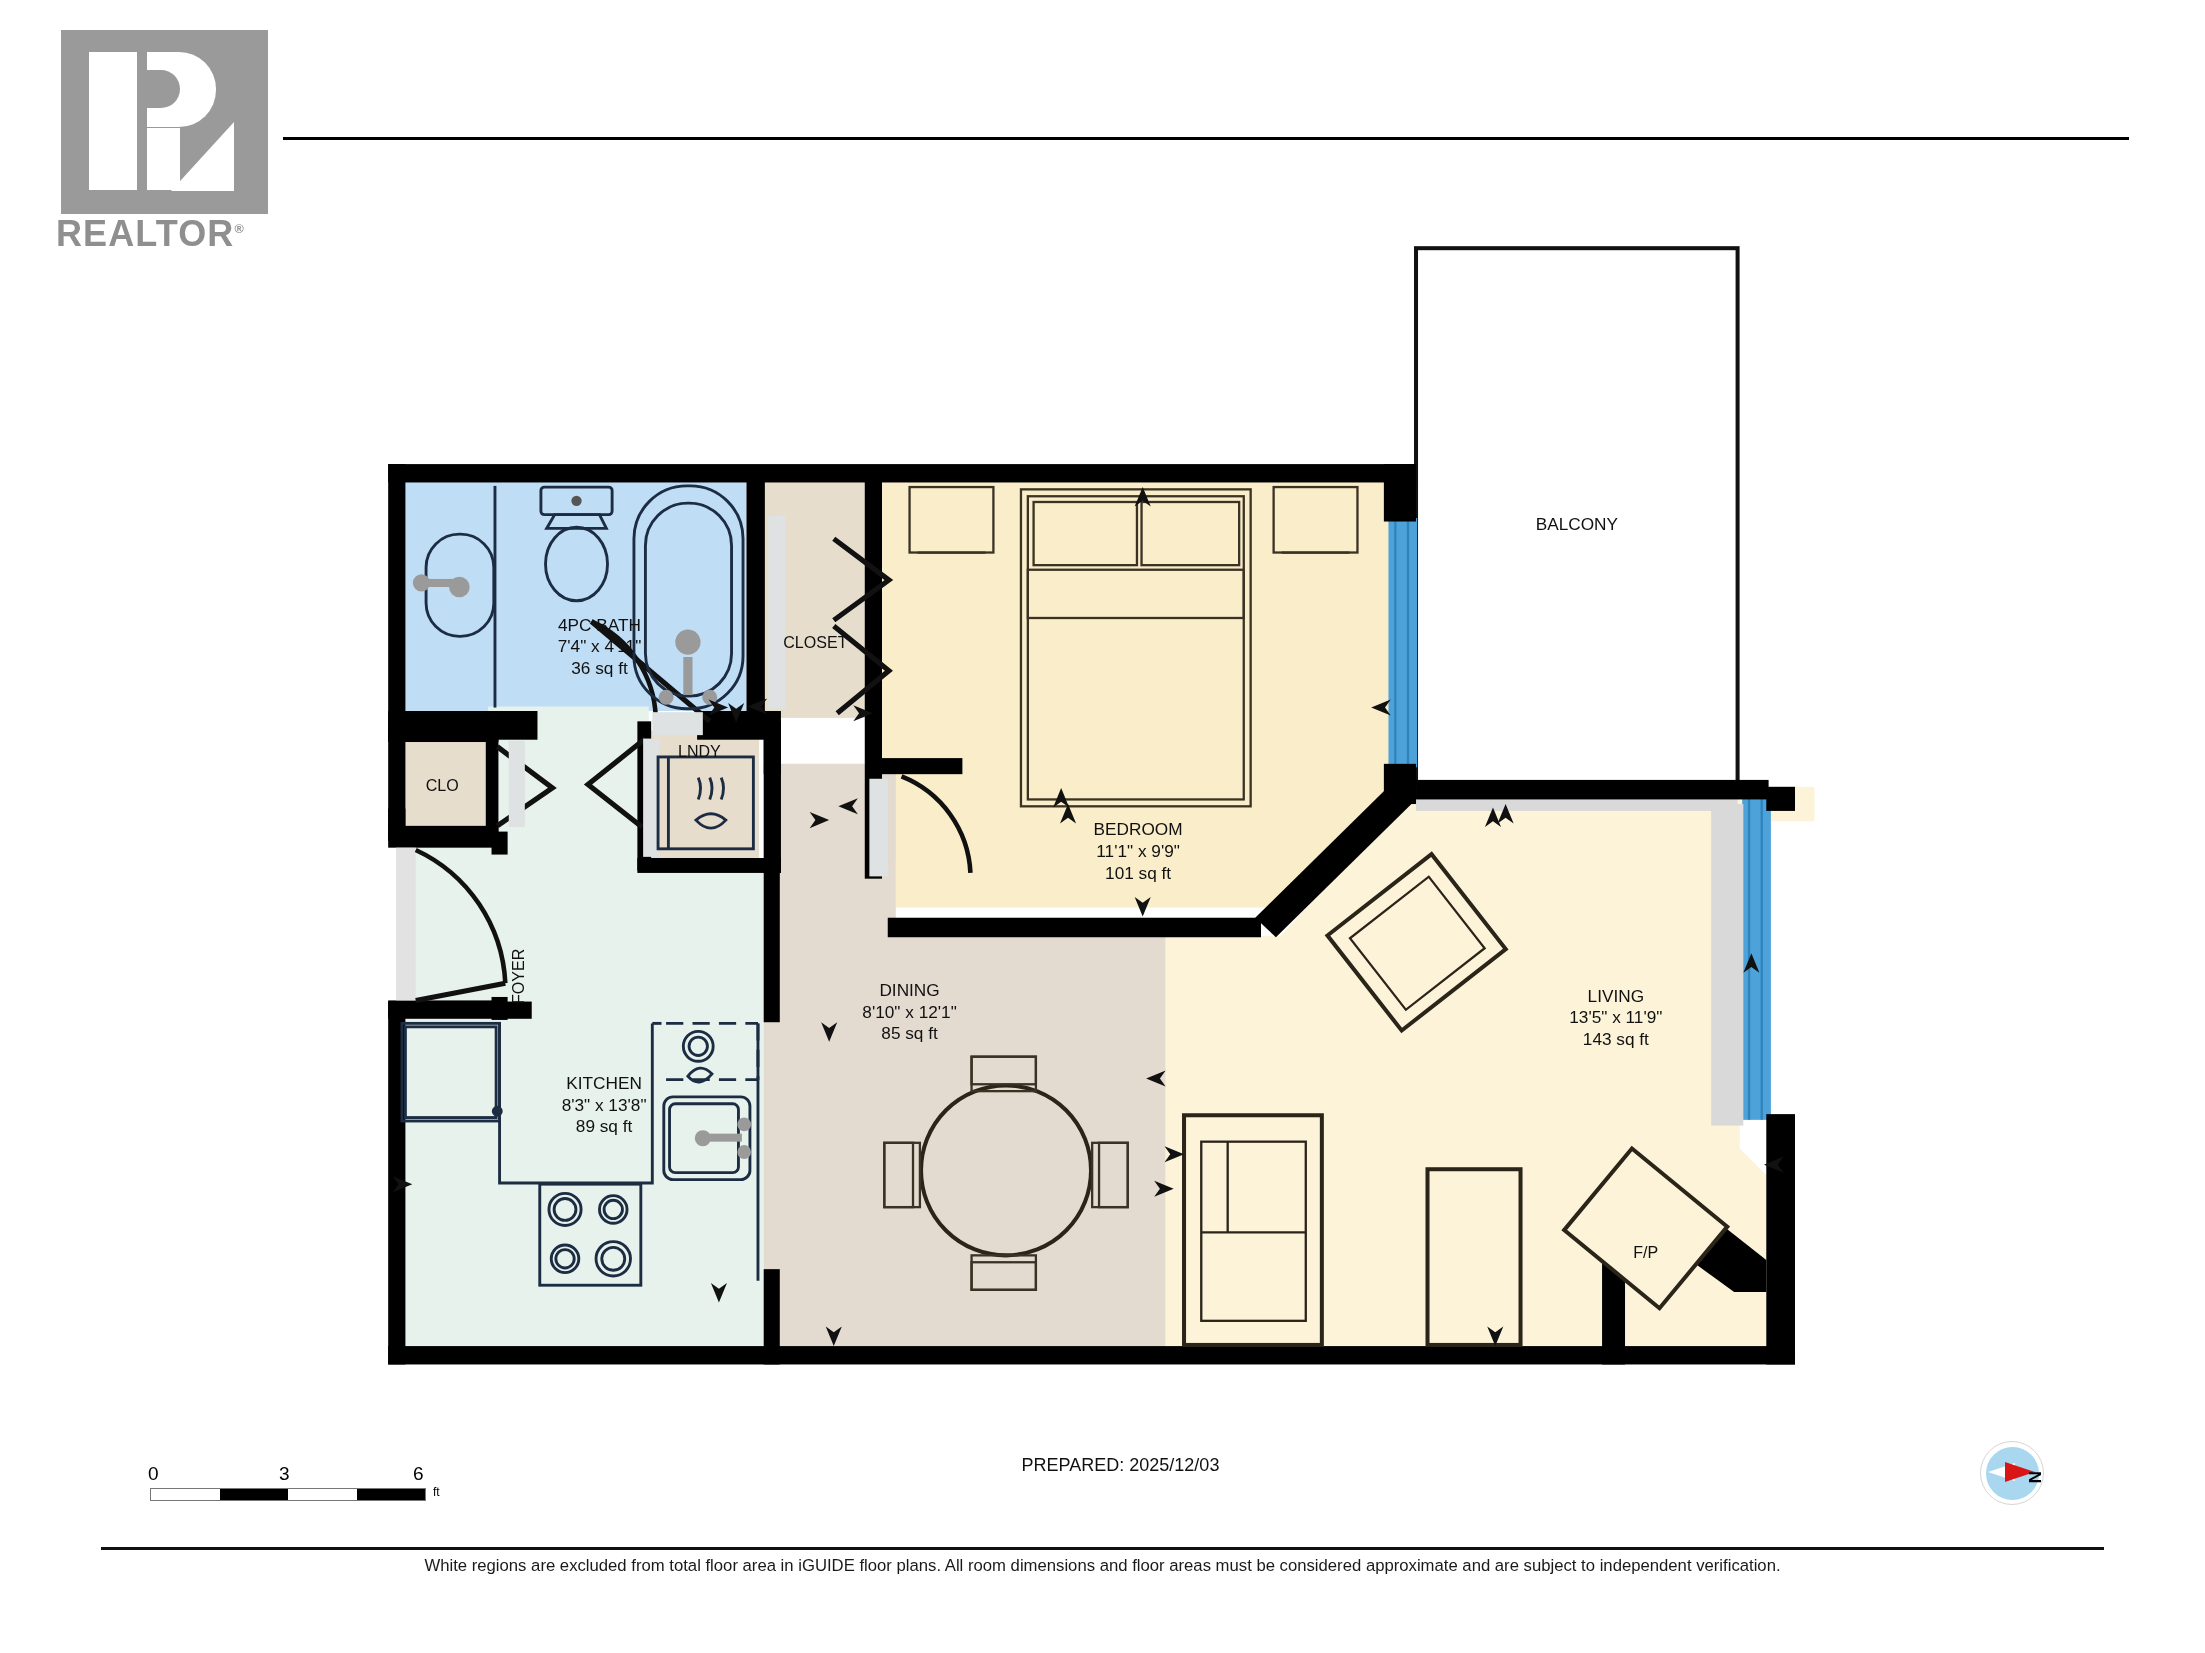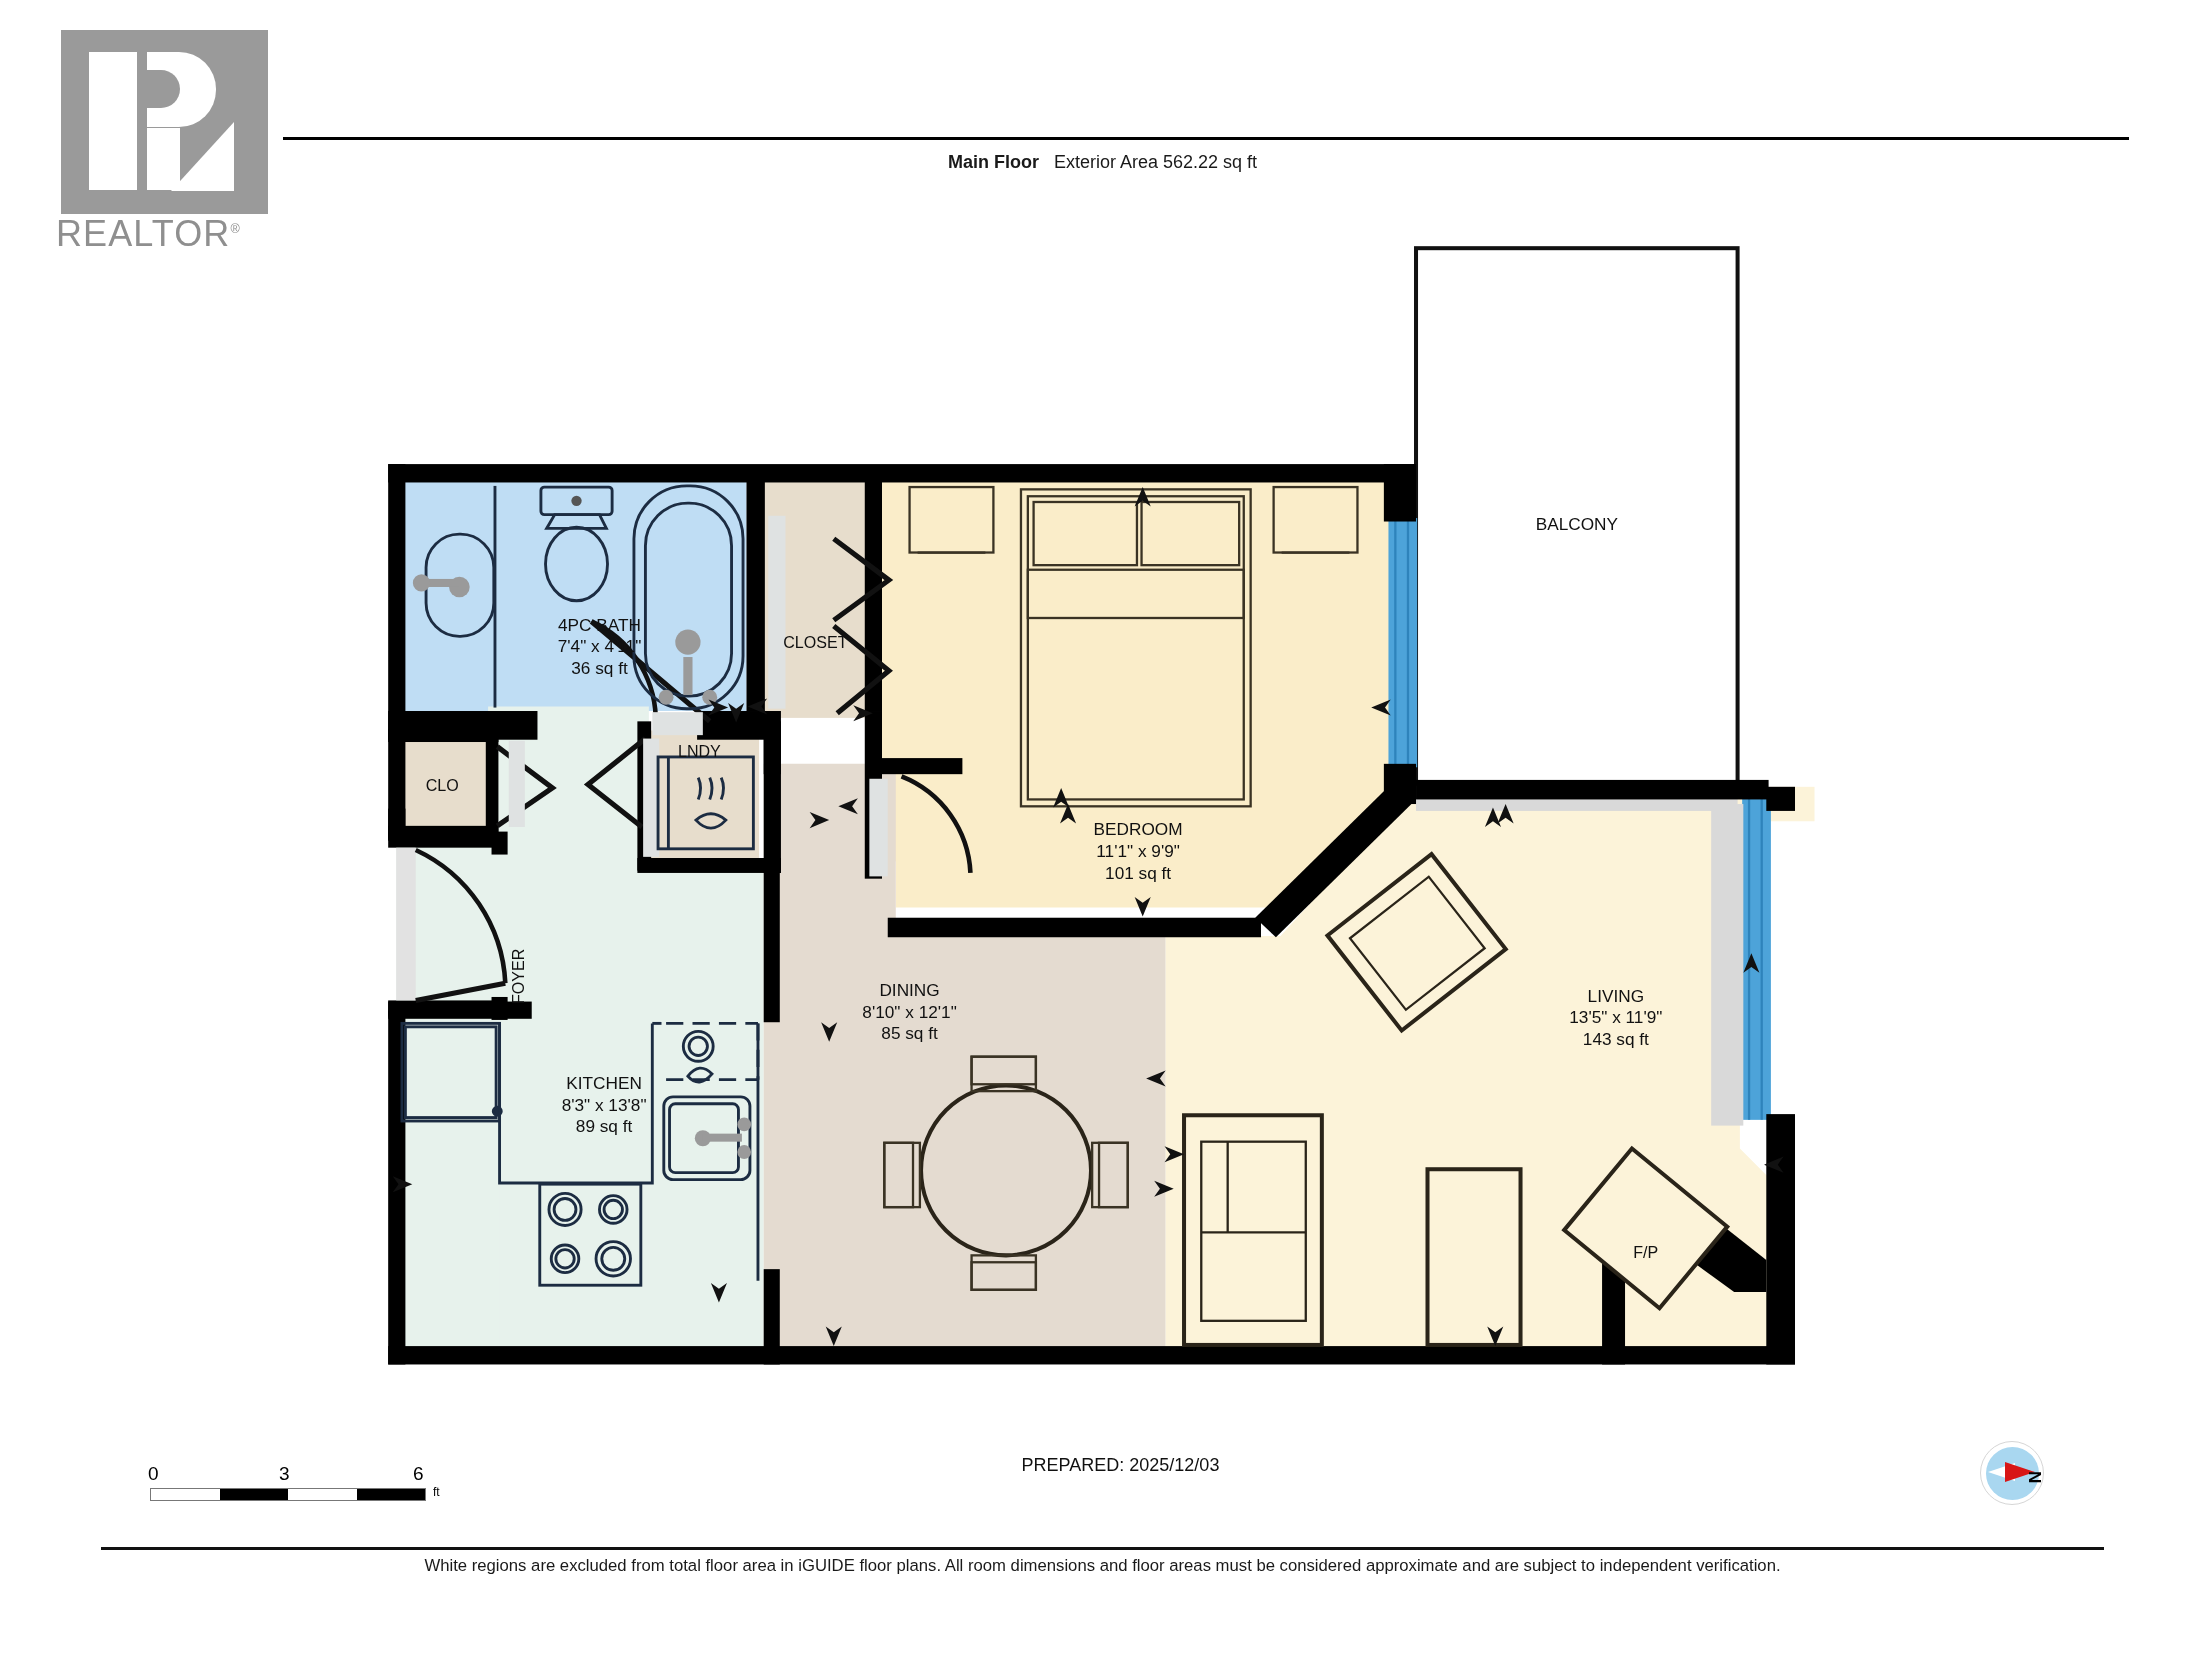--- a/index.html
+++ b/index.html
@@ -31,21 +31,21 @@
   }
   #realtor-logo .r-stem{
     position:absolute;left:91px;top:98px;width:33px;height:62px;background:#ffffff;
   }
   #realtor-logo .r-leg{
     position:absolute;left:115px;top:92px;width:0;height:0;
     border-left:63px solid transparent;border-bottom:69px solid #ffffff;
   }
   #realtor-logo .word{
     position:absolute;left:0;top:183px;width:230px;
-    font-size:36px;letter-spacing:1.1px;color:#8f8f8f;font-weight:400;
+    font-size:36px;letter-spacing:1.1px;color:#8f8f8f;font-weight:700;
     font-family:"Liberation Sans", sans-serif;
   }
   #realtor-logo .word sup{font-size:12.6px;vertical-align:super;}
 
   #page-title{
     position:absolute;left:0;right:0;top:74px;text-align:center;
     font-size:33px;font-weight:bold;color:#000;letter-spacing:-0.3px;
   }
   #title-rule{
     position:absolute;left:283px;right:76px;top:137px;height:3.4px;background:#000;
@@ -122,23 +122,20 @@
     <div class="mark"></div>
     <div class="bar-left"></div>
     <div class="r-bowl"></div>
     <div class="r-bowl-in"></div>
     <div class="r-stem"></div>
     <div class="r-leg"></div>
     <div class="word"><span>REALTOR</span><sup>®</sup></div>
   </div>
 
   <div id="title-rule"></div>
-  <div id="subtitle">
-    <b>Main Floor</b><span class="sep"></span><span>Exterior Area 562.22 sq ft</span>
-  </div>
 
   <div id="floorplan">
   <svg width="2205" height="1654" viewBox="0 0 3840 2880" xmlns="http://www.w3.org/2000/svg">
     <defs>
       <g id="arrowN">
             <path d="M0,0 L-14,34 L0,24 L14,34 Z" fill="#111"></path>
           </g>
     </defs>
 
     <rect x="700" y="838" width="600" height="400" fill="#bfddf4"></rect>

